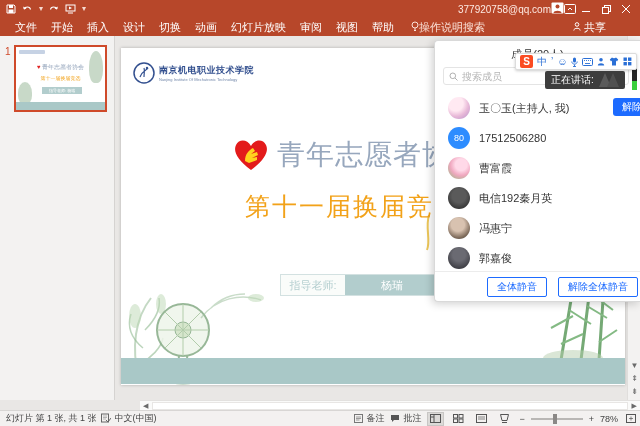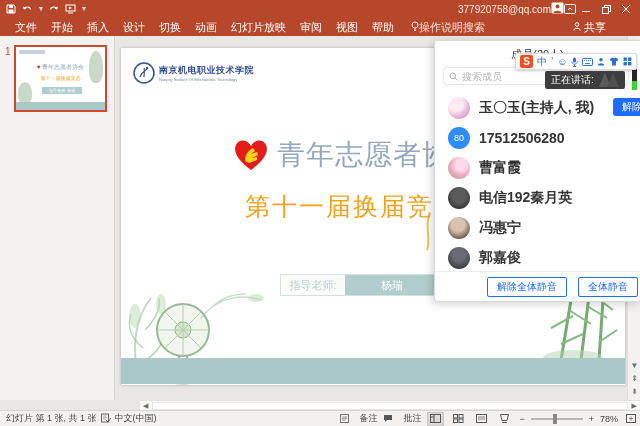--- a/index.html
+++ b/index.html
@@ -55,21 +55,21 @@
   .vscroll { position:absolute; right:0; top:36px; width:13px; height:364px; background:#f3f2f1; border-left:1px solid #e0dedc; }
   .vbtn { position:absolute; left:0; width:13px; height:12px; color:#6a6a6a; font-size:8px; text-align:center; line-height:12px; }
   .hscroll { position:absolute; left:140px; top:400px; width:500px; height:10px; background:#fafaf9; border-top:1px solid #e3e1df; display:flex; align-items:center; justify-content:space-between; }
   .hbtn { font-size:7px; color:#6a6a6a; padding:0 3px; }
   .hthumb { flex:1; height:8px; margin:0 1px; background:#ffffff; border:1px solid #e8e6e4; }
 
   
   .statusbar { position:absolute; left:0; top:410px; width:640px; height:16px; background:#f3f1f0; border-top:1px solid #d8d6d4; display:flex; align-items:center; font-size:9px; color:#444; }
   .sb-left { display:flex; align-items:center; gap:4px; padding-left:6px; white-space:nowrap; }
   .sb-right { position:absolute; right:2px; display:flex; align-items:center; gap:6px; white-space:nowrap; }
-  .sb-item { display:flex; align-items:center; gap:10px; }
+  .sb-item { display:flex; align-items:center; gap:3px; }
   .viewbtn { width:17px; height:14px; display:flex; align-items:center; justify-content:center; }
   .viewbtn.active { background:#dcdad8; border:1px solid #c8c6c4; }
   .zoomtrack { position:relative; width:52px; height:2px; background:#b9b7b5; }
   .zoomhandle { position:absolute; left:22px; top:-4px; width:4px; height:10px; background:#8a8886; }
   .fitbtn { width:14px; height:12px; display:flex; align-items:center; justify-content:center; }
 
   
   .panel { position:absolute; left:434px; top:40px; width:206px; height:262px; background:#fff; border:1px solid #d9d9d9; border-right:none; border-radius:4px 0 0 4px; box-shadow:-2px 2px 8px rgba(0,0,0,.18); }
   .panel-title { margin-top:6px; text-align:center; font-size:11px; color:#333; }
   .search { position:absolute; left:8px; top:26px; width:186px; height:18px; border:1px solid #e4e4e4; border-radius:3px; display:flex; align-items:center; gap:4px; padding:0 5px; background:#fff; }
@@ -77,21 +77,21 @@
   .search input::placeholder { color:#b5b5b5; }
   .mlist { position:absolute; left:0; top:52px; width:206px; }
   .mrow { height:30px; display:flex; align-items:center; gap:9px; padding-left:13px; }
   .avatar { width:22px; height:22px; border-radius:50%; flex:none; display:flex; align-items:center; justify-content:center; font-size:9px; color:#fff; }
   .av0 { background:radial-gradient(circle at 35% 30%, #ffe9f2 0 35%, #e8b9d8 60%, #b48ec9 100%); }
   .av1 { background:#2d8cff; }
   .av2 { background:radial-gradient(circle at 60% 35%, #ffd9e8 0 30%, #f0a8c0 55%, #8fb97a 100%); }
   .av3 { background:radial-gradient(circle at 50% 40%, #5a5a5a 0 40%, #1f1f1f 100%); }
   .av4 { background:radial-gradient(circle at 45% 35%, #d8c2b0 0 35%, #7d6a5a 70%, #3e3630 100%); }
   .av5 { background:radial-gradient(circle at 50% 35%, #6a6a72 0 35%, #26262c 100%); }
-  .mname { font-size:14px; color:#333; white-space:nowrap;font-weight:bold; }
+  .mname { font-size:11px; color:#333; white-space:nowrap; }
   .host-unmute { position:absolute; left:178px; top:57px; height:18px; background:#1d6bff; color:#fff; font-size:10px; border:none; border-radius:3px; padding:0 9px; white-space:nowrap; }
   .panel-foot { position:absolute; left:0; bottom:0; width:206px; height:30px; border-top:1px solid #ececec; display:flex; align-items:center; justify-content:flex-end; gap:11px; padding-right:3px; }
   .ghostbtn { border:1px solid #1d6bff; color:#1d6bff; background:#fff; border-radius:2px; font-size:10px; padding:2px 9px; white-space:nowrap; }
   .audiometer { position:absolute; left:632px; top:62px; width:5px; height:28px; background:#262626; }
   .audiometer .lvl { position:absolute; left:0; bottom:0; width:5px; height:9px; background:#3bcf3c; }
 
   
   .ime { position:absolute; left:515px; top:53px; height:17px; background:#fff; border:1px solid #dcdcdc; border-radius:2px; box-shadow:0 1px 3px rgba(0,0,0,.2); display:flex; align-items:center; gap:4px; padding:0 4px; }
   .ime-logo { width:13px; height:13px; background:#fb4b22; color:#fff; border-radius:2px; font-size:10px; font-weight:bold; display:flex; align-items:center; justify-content:center; }
   .ime-item { color:#2a6fd6; font-size:10px; line-height:1; display:flex; align-items:center; }
@@ -370,22 +370,22 @@
         <span class="avatar av4"></span>
         <span class="mname">冯惠宁</span>
       </div>
       <div class="mrow">
         <span class="avatar av5"></span>
         <span class="mname">郭嘉俊</span>
       </div>
     </div>
     <button class="host-unmute">解除静音</button>
     <div class="panel-foot">
+      <button class="ghostbtn">全体静音</button>
       <button class="ghostbtn">解除全体静音</button>
-      <button class="ghostbtn">全体静音</button>
     </div>
   </div>
 
   <div class="audiometer">
       <span class="lvl"></span>
     </div>
 
   <div class="ime">
     <span class="ime-logo">S</span>
     <span class="ime-item">中</span>

